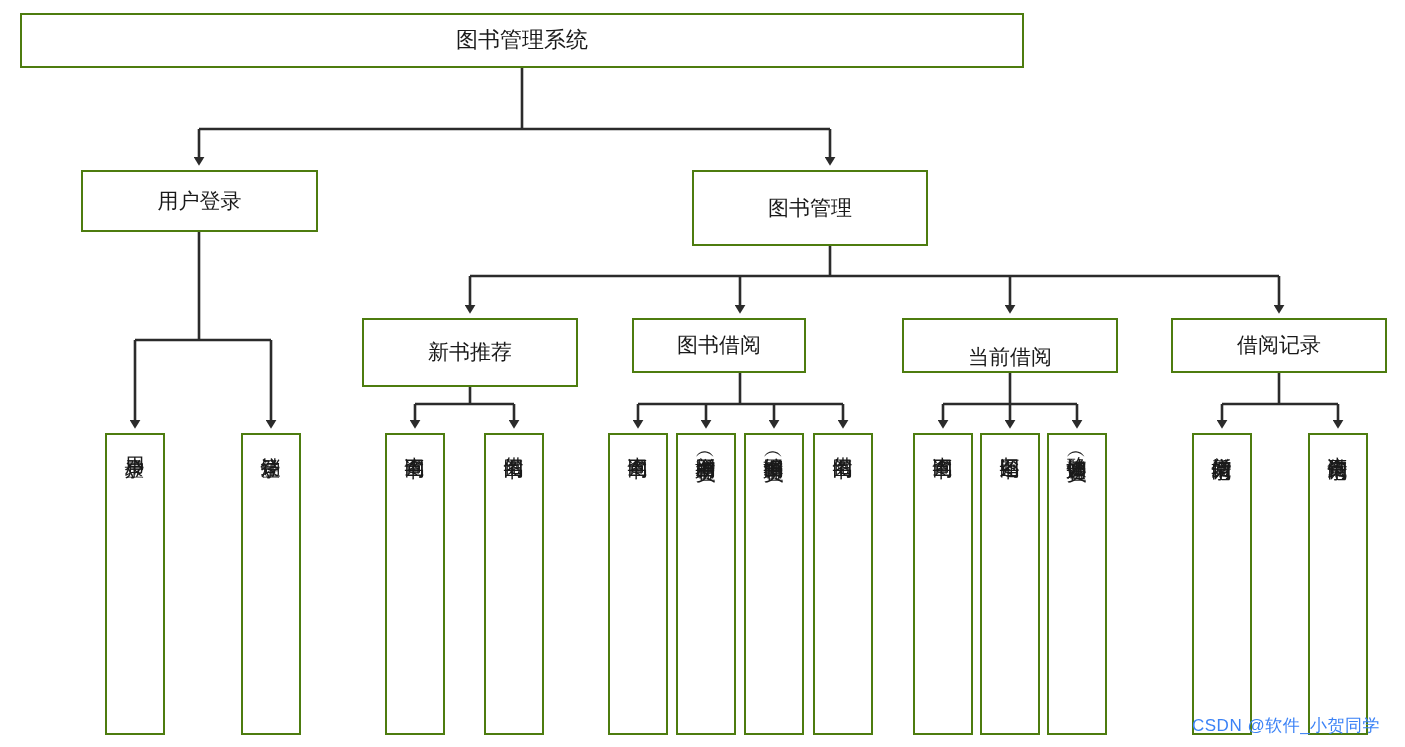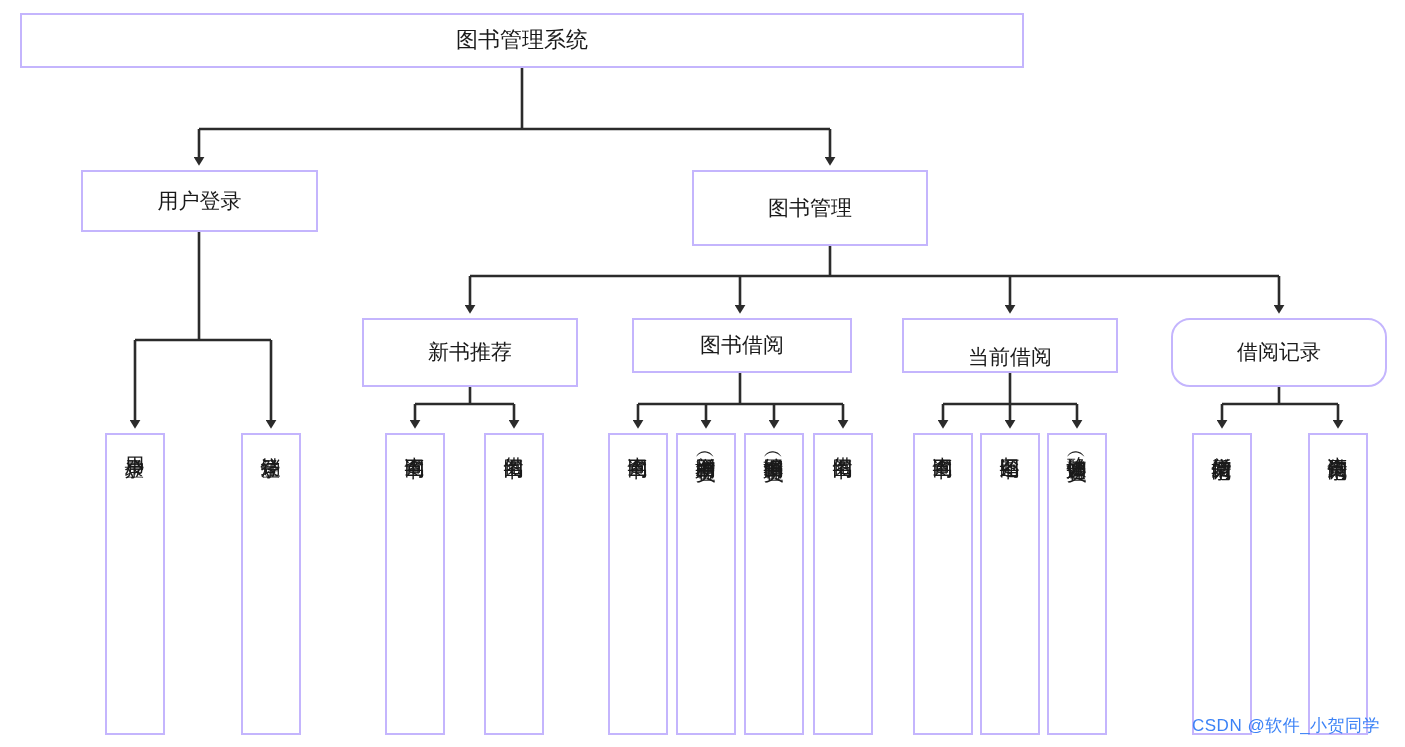--- a/index.html
+++ b/index.html
@@ -23,21 +23,21 @@
     left: 0;
     top: 0;
     width: 1405px;
     height: 747px;
     pointer-events: none;
   }
   .node {
     position: absolute;
     box-sizing: border-box;
     background: #ffffff;
-    border: 2px solid #c4b5fd;
+    border: 2px solid #4d7c0f;
     display: flex;
     align-items: center;
     justify-content: center;
     color: #1a1a1a;
     z-index: 3;
   }
   .node-label {
     display: block;
     text-align: center;
     line-height: 1.28;
@@ -138,29 +138,29 @@
   </div>
 
   <div class="node horiz" style="left:692px; top:170px; width:236px; height:76px;">
     <span class="node-label">图书管理</span>
   </div>
 
   <div class="node horiz" style="left:362px; top:318px; width:216px; height:69px;">
     <span class="node-label">新书推荐</span>
   </div>
 
-  <div class="node horiz" style="left:632px; top:318px; width:220px; height:55px;">
+  <div class="node horiz" style="left:632px; top:318px; width:174px; height:55px;">
     <span class="node-label">图书借阅</span>
   </div>
 
   <div class="node horiz" style="left:902px; top:318px; width:216px; height:55px;align-items:flex-end;">
     <span class="node-label">当前借阅</span>
   </div>
 
-  <div class="node horiz" style="left:1171px; top:318px; width:216px; height:69px;border-radius:19px;">
+  <div class="node horiz" style="left:1171px; top:318px; width:216px; height:55px;">
     <span class="node-label">借阅记录</span>
   </div>
 
   <div class="node vert" style="left:105px; top:433px; width:60px; height:302px;">
     <span class="node-label">用户登录</span>
   </div>
 
   <div class="node vert" style="left:241px; top:433px; width:60px; height:302px;">
     <span class="node-label">注销登录</span>
   </div>

